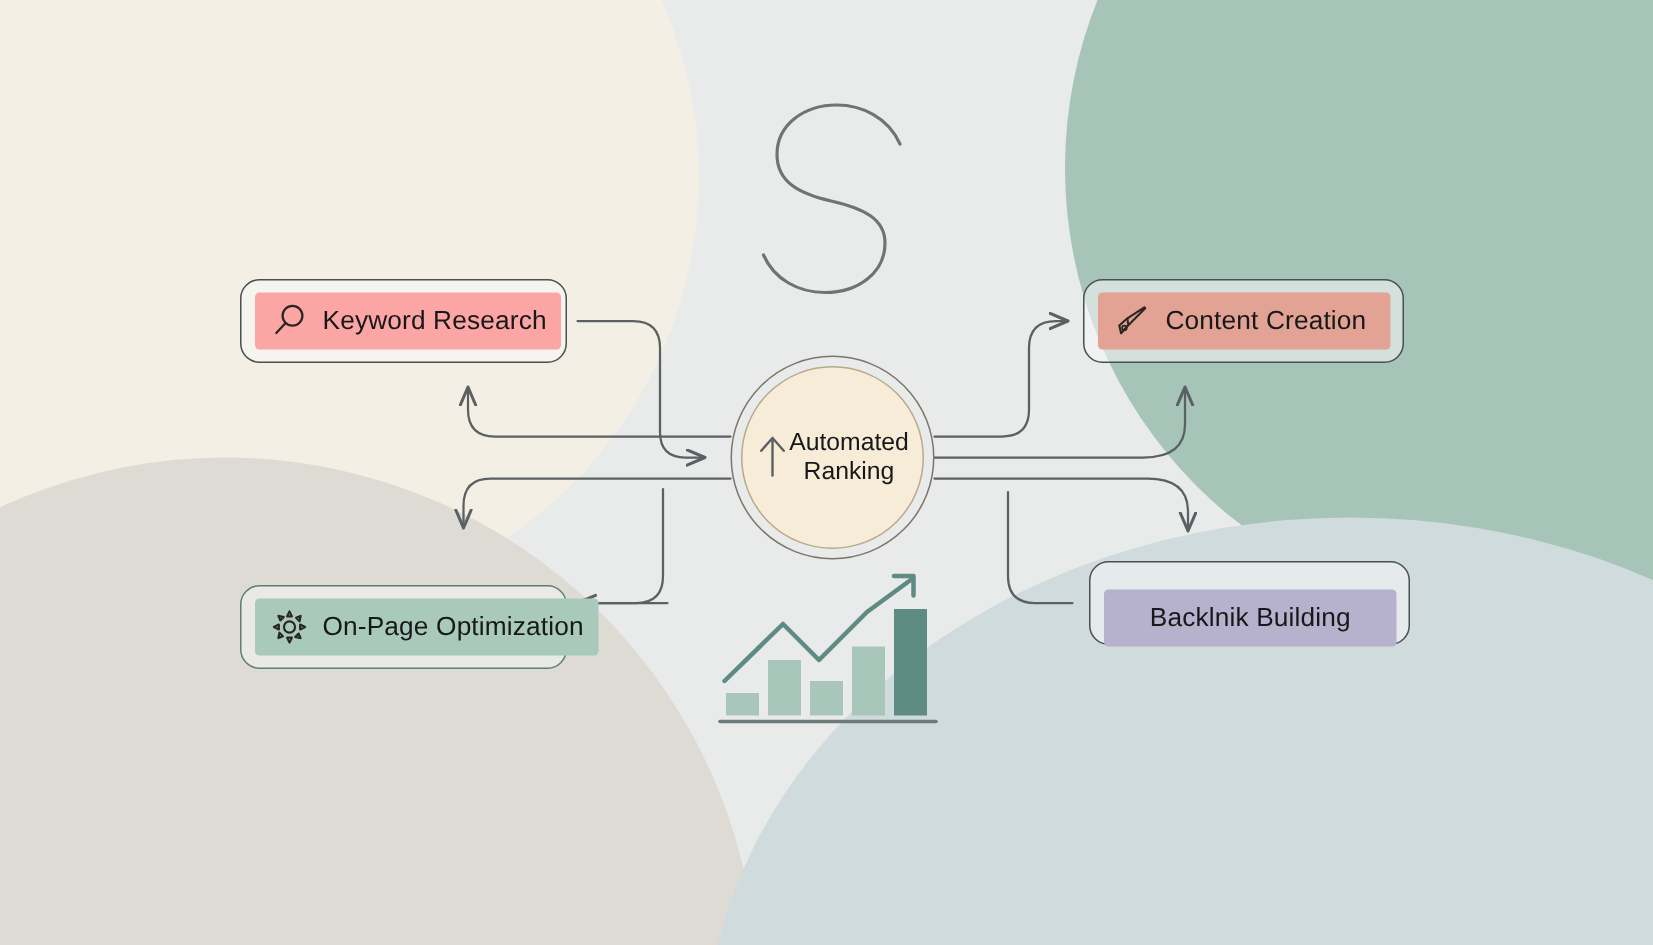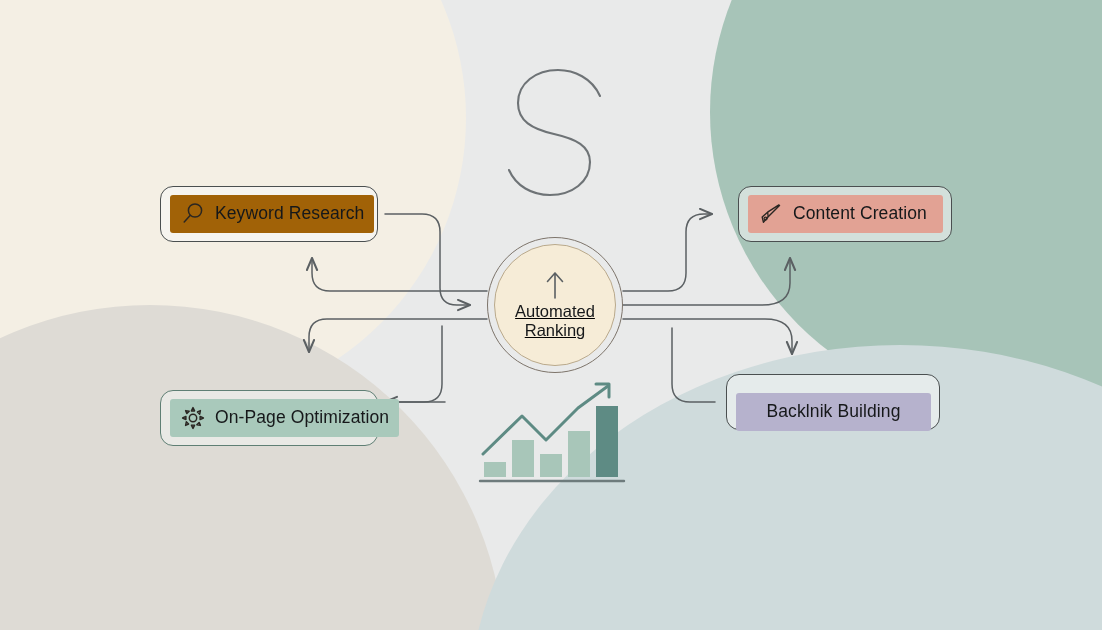--- a/index.html
+++ b/index.html
@@ -58,23 +58,23 @@
     font-size: 17.5px;
     color: #16181a;
     letter-spacing: 0.1px;
     white-space: nowrap;
     line-height: 1;
   }
   .node-inner.center-text { justify-content: center; margin-top: 20px; }
 
   
   #node-keyword   { left: 160px; top: 186px; width: 218px; height: 56px; }
-  #node-keyword .node-inner { background: #a16207; }
-
-  #node-content   { left: 722px; top: 186px; width: 214px; height: 56px; margin-left: 16px; }
+  #node-keyword .node-inner { background: #fca5a5; }
+
+  #node-content   { left: 722px; top: 186px; width: 214px; height: 56px; }
   #node-content .node-inner { background: #e2a294; }
 
   #node-onpage    { left: 160px; top: 390px; width: 218px; height: 56px; }
   #node-onpage .node-inner { background: #a9c9bb; }
   #node-onpage.tinted { border-color: #5f7f74; background: rgba(244,248,246,0.5); }
 
   #node-backlink  { left: 726px; top: 374px; width: 214px; height: 56px; }
   #node-backlink .node-inner { background: #b6b2cd; }
 
   
@@ -97,24 +97,22 @@
   }
   #hub .ring-inner {
     position: absolute;
     left: 7px; top: 7px;
     width: 122px; height: 122px;
     box-sizing: border-box;
     border: 1.4px solid #b9a98c;
     border-radius: 50%;
     background: #f6ecd7;
     display: flex;
-    flex-direction: column;
     align-items: center;
     justify-content: center;
-    text-decoration: underline;
   }
   #hub .hub-arrow {
     width: 22px;
     height: 30px;
     margin-bottom: 2px;
     display: block;
   }
   #hub .hub-text {
     text-align: center;
     font-size: 16.5px;

